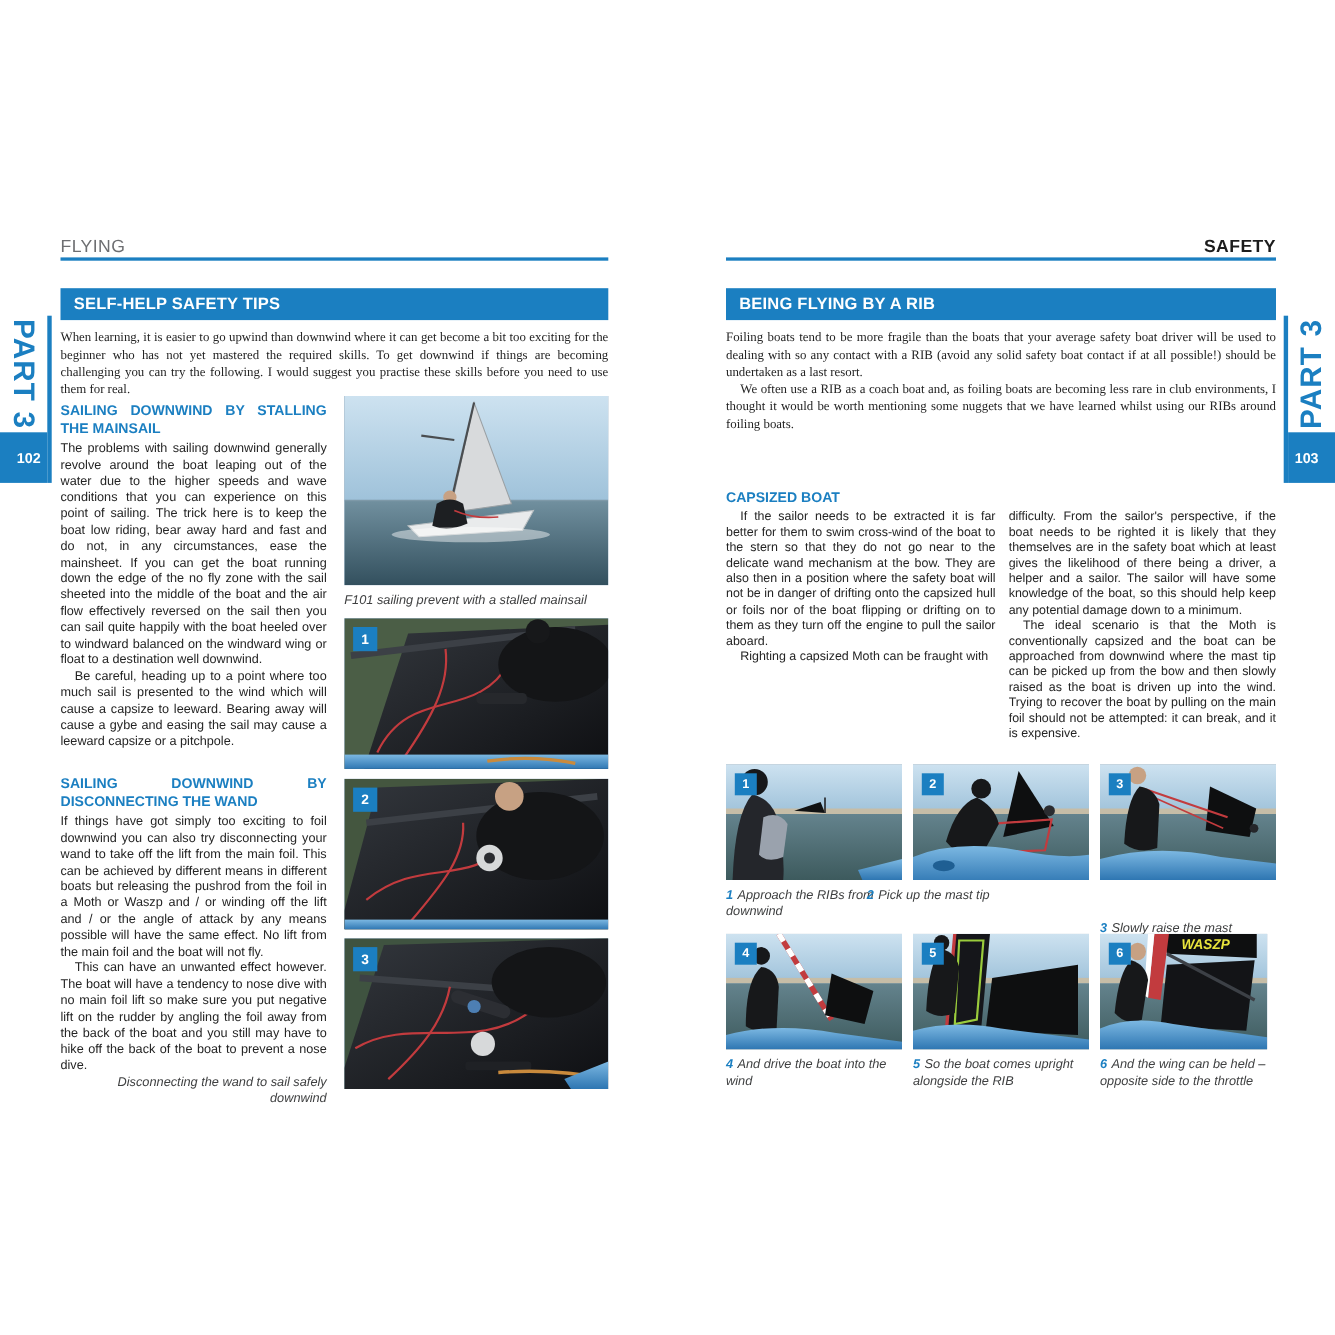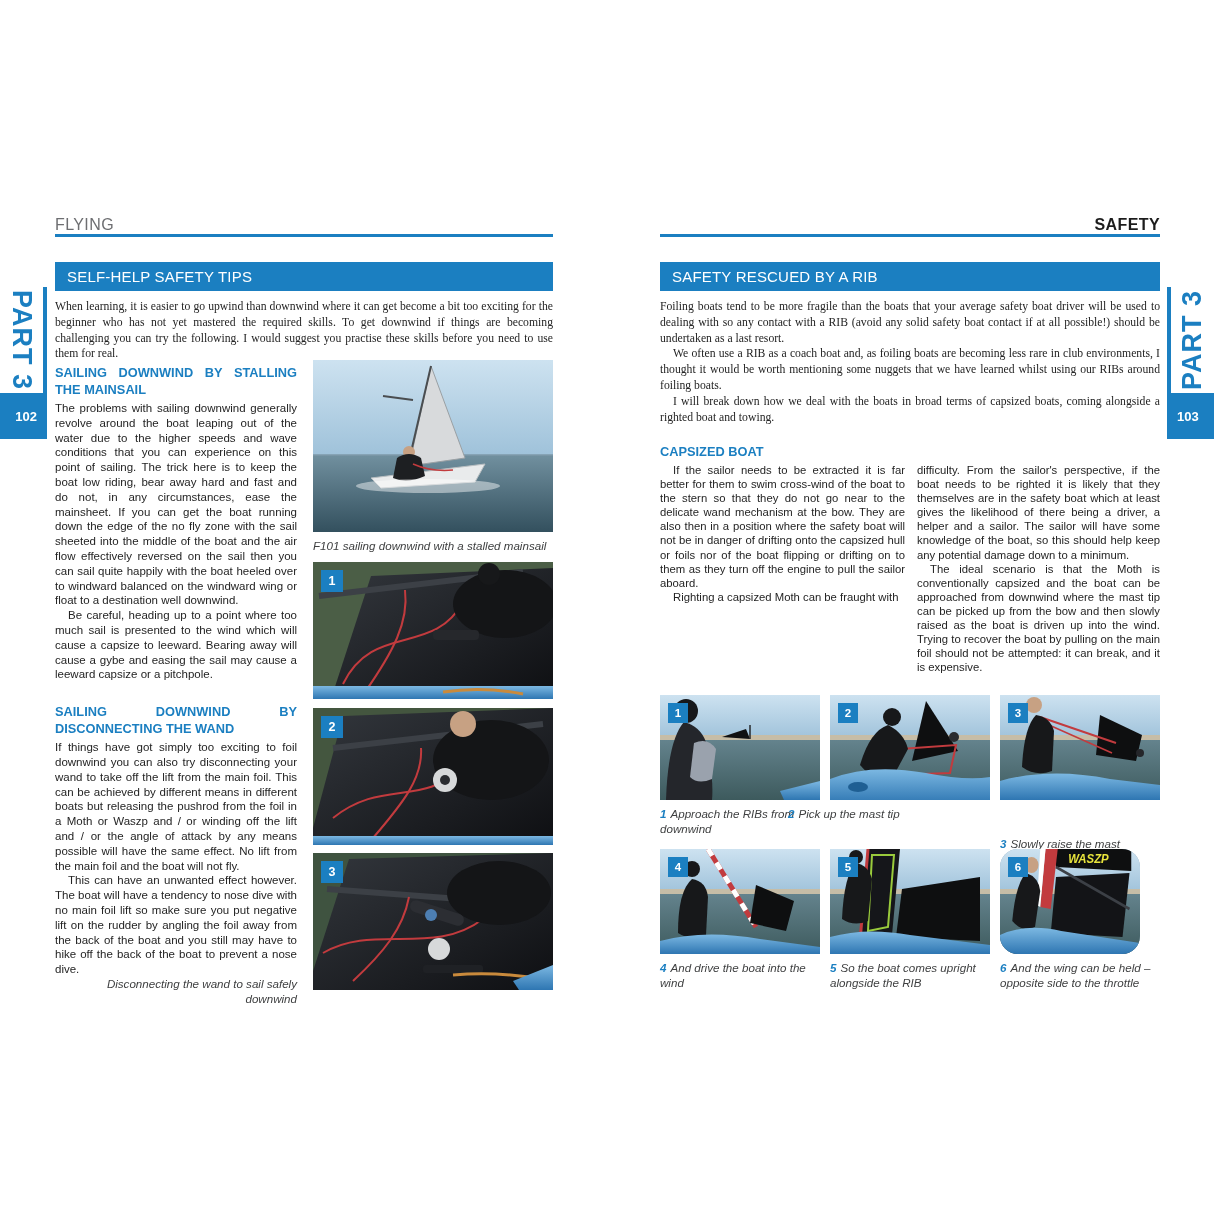--- a/index.html
+++ b/index.html
@@ -10,21 +10,21 @@
     font-family:"Liberation Sans", sans-serif; color:var(--ink);
     overflow:hidden;
   }
   .abs { position:absolute; }
 
   
   .kicker { font-size:16px; color:#6d6e71; letter-spacing:.4px; }
   .kicker.bold { font-weight:bold; color:#1c1c1c; }
   .rule { height:3px; background:var(--blue); }
   .banner {
-    height:29px; background:var(--blue); color:#fff; font-weight:normal;
+    height:29px; background:var(--blue); color:#fff; font-weight:bold;
     font-size:15px; line-height:29px; padding-left:12px; letter-spacing:.2px;
   }
 
   
   .intro { font-size:11.7px; line-height:15.8px; text-align:justify;font-family:Liberation Serif, serif; }
   .bodycol { font-size:11.5px; line-height:14.8px; text-align:justify; }
   .bodycol.tight { font-size:11.3px; line-height:14.1px; }
   .bodycol p, .intro p { margin:0; }
   .bodycol p.ind, .intro p.ind { text-indent:13px; }
   .sechead { color:var(--blue); font-weight:bold; font-size:12.8px; line-height:16.5px; margin:0 0 3px 0; }
@@ -125,21 +125,21 @@
     <polygon points="118,6 152,98 96,106" fill="#d8dadc" stroke="#9aa0a4" stroke-width="1"></polygon>
     <line x1="118" y1="6" x2="92" y2="118" stroke="#4a4d50" stroke-width="2"></line>
     <line x1="100" y1="40" x2="70" y2="36" stroke="#4a4d50" stroke-width="2"></line>
     <polygon points="58,118 172,104 162,122 68,128" fill="#e9ebec" stroke="#b9bfc2" stroke-width="1"></polygon>
     <circle cx="96" cy="92" r="6" fill="#c7a183"></circle>
     <path d="M84,98 q12,-8 24,0 l4,18 q-18,8 -32,2 z" fill="#1d1f22"></path>
     <path d="M100,104 q18,8 40,6" stroke="#c23b3e" stroke-width="1.5" fill="none"></path>
     <ellipse cx="115" cy="126" rx="72" ry="7" fill="#ffffff" opacity="0.45"></ellipse>
   </svg>
 </div>
-<div class="abs caption" style="left:313px; top:538px; width:240px;">F101 sailing downwind with a stalled mainsail</div>
+<div class="abs caption" style="left:313px; top:538px; width:240px;">F101 sailing prevent with a stalled mainsail</div>
 
 <div class="photo" style="left:313px; top:562px; width:240px; height:137px;">
   <svg viewBox="0 0 240 137" preserveAspectRatio="none">
     <rect width="240" height="137" fill="#4b5e46"></rect>
     <polygon points="18,137 58,14 240,6 240,137" fill="url(#gDeck)"></polygon>
     <line x1="6" y1="34" x2="210" y2="10" stroke="#3c4046" stroke-width="6"></line>
     <path d="M30,122 C60,60 120,95 150,40" stroke="#c23b3e" stroke-width="2" fill="none"></path>
     <path d="M52,130 C80,90 96,60 92,28" stroke="#c23b3e" stroke-width="2" fill="none"></path>
     <ellipse cx="192" cy="42" rx="52" ry="34" fill="#141517"></ellipse>
     <circle cx="176" cy="12" r="11" fill="#17181a"></circle>
@@ -179,26 +179,25 @@
     <circle cx="126" cy="96" r="11" fill="#d7d9da"></circle>
     <rect x="110" y="112" width="60" height="8" rx="3" fill="#1f2125"></rect>
     <path d="M140,122 q50,-4 100,6" stroke="#c98a3c" stroke-width="3" fill="none"></path>
     <polygon points="200,128 240,112 240,137 206,137" fill="url(#gTube)"></polygon>
   </svg>
   <span class="badge">3</span>
 </div>
 
 <div class="abs kicker bold" style="left:660px; top:216px; width:500px; text-align:right;">SAFETY</div>
 <div class="abs rule" style="left:660px; top:234px; width:500px;"></div>
-<div class="abs banner" style="left:660px; top:262px; width:500px;">SAFETY RESCUED BY A RIB</div>
+<div class="abs banner" style="left:660px; top:262px; width:500px;">BEING FLYING BY A RIB</div>
 
 <div class="abs intro" style="left:660px; top:299px; width:500px;">
   <p>Foiling boats tend to be more fragile than the boats that your average safety boat driver will be used to dealing with so any contact with a RIB (avoid any solid safety boat contact if at all possible!) should be undertaken as a last resort.</p>
   <p class="ind">We often use a RIB as a coach boat and, as foiling boats are becoming less rare in club environments, I thought it would be worth mentioning some nuggets that we have learned whilst using our RIBs around foiling boats.</p>
-  <p class="ind">I will break down how we deal with the boats in broad terms of capsized boats, coming alongside a righted boat and towing.</p>
 </div>
 
 <h3 class="abs sechead" style="left:660px; top:444px; margin:0;">CAPSIZED BOAT</h3>
 
 <div class="abs bodycol tight" style="left:660px; top:463px; width:245px;">
   <p class="ind">If the sailor needs to be extracted it is far better for them to swim cross-wind of the boat to the stern so that they do not go near to the delicate wand mechanism at the bow. They are also then in a position where the safety boat will not be in danger of drifting onto the capsized hull or foils nor of the boat flipping or drifting on to them as they turn off the engine to pull the sailor aboard.</p>
   <p class="ind">Righting a capsized Moth can be fraught with</p>
 </div>
 <div class="abs bodycol tight" style="left:917px; top:463px; width:243px;">
   <p>difficulty. From the sailor's perspective, if the boat needs to be righted it is likely that they themselves are in the safety boat which at least gives the likelihood of there being a driver, a helper and a sailor. The sailor will have some knowledge of the boat, so this should help keep any potential damage down to a minimum.</p>
@@ -282,21 +281,21 @@
     <polygon points="38,0 70,0 62,86 30,90" fill="#15161a"></polygon>
     <polygon points="42,6 64,6 58,78 38,82" fill="none" stroke="#9acb3c" stroke-width="2"></polygon>
     <line x1="38" y1="0" x2="30" y2="92" stroke="#c23b3e" stroke-width="3"></line>
     <polygon points="72,40 150,28 150,92 66,88" fill="#0e0f10"></polygon>
     <path d="M12,70 q2,-44 14,-56 q12,2 16,16 l-4,42 q-14,6 -26,-2 z" fill="#17181a"></path>
     <circle cx="26" cy="8" r="7" fill="#17181a"></circle>
     <path d="M0,88 q36,-10 80,-2 l80,10 l0,9 l-160,0 z" fill="url(#gTube)"></path>
   </svg>
   <span class="badge sm">5</span>
 </div>
-<div class="photo" style="left:1000px; top:849px; width:140px; height:105px;border-radius:18px;">
+<div class="photo" style="left:1000px; top:849px; width:152px; height:105px;">
   <svg viewBox="0 0 160 105" preserveAspectRatio="none">
     <rect width="160" height="44" fill="url(#gSky)"></rect>
     <rect x="0" y="40" width="160" height="5" fill="#c6bda7"></rect>
     <rect x="0" y="45" width="160" height="60" fill="url(#gSea3)"></rect>
     <polygon points="60,0 150,0 150,22 64,18" fill="#0e0f10"></polygon>
     <text x="78" y="14" font-size="13" font-style="italic" font-weight="bold" fill="#e8e43c">WASZP</text>
     <polygon points="64,28 148,24 140,88 58,84" fill="#131417"></polygon>
     <polygon points="52,0 66,0 58,60 46,58" fill="#c23b3e"></polygon>
     <polygon points="46,0 52,0 46,58 42,56" fill="#ffffff"></polygon>
     <line x1="64" y1="18" x2="148" y2="60" stroke="#3c4046" stroke-width="3"></line>

